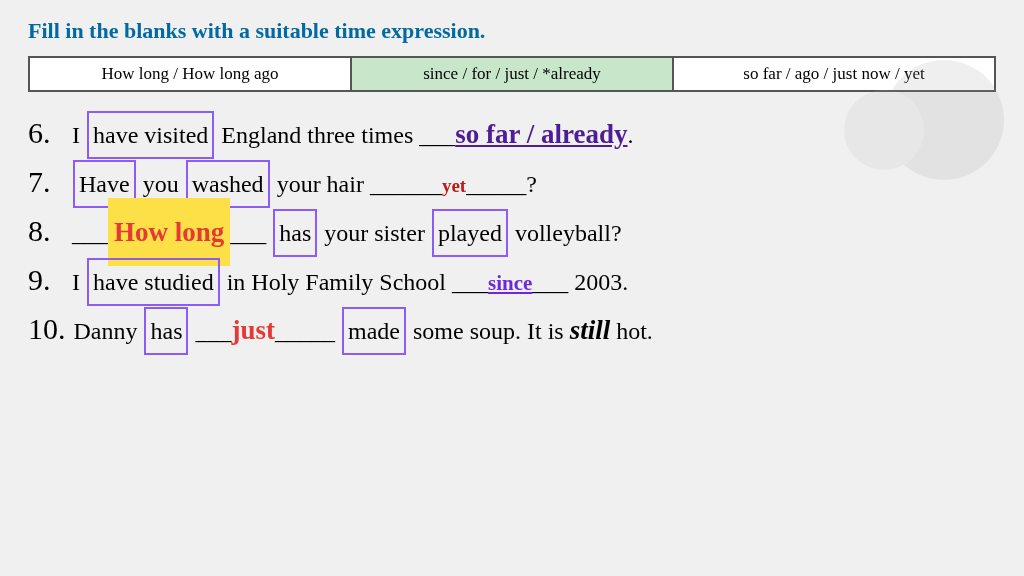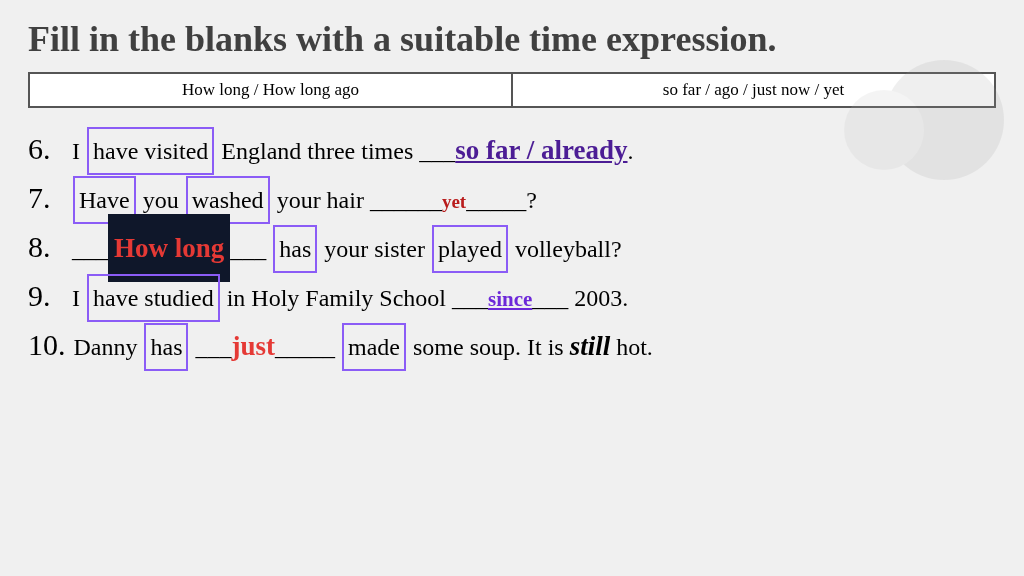--- a/index.html
+++ b/index.html
@@ -12,24 +12,24 @@
       position: relative;
     }
     .page {
       width: 1024px;
       height: 576px;
       background: #f0f0f0;
       padding: 18px 28px 10px 28px;
       position: relative;
     }
     .title {
-      font-size: 36px;
+      font-size: 22px;
       font-weight: bold;
       margin-bottom: 12px;
-      color: #404040;
+      color: #0369a1;
     }
     .header-row {
       display: flex;
       border: 2px solid #555;
       margin-bottom: 18px;
       background: #fff;
     }
     .header-cell {
       flex: 1;
       padding: 6px 6px;
@@ -78,21 +78,21 @@
     }
     .answer-yet {
       color: #b91c1c;
       font-weight: bold;
       font-size: 19px;
     }
     .answer-how-long {
       color: #e53935;
       font-weight: bold;
       font-size: 27px;
-      background: #0f172a;
+      background: #fde047;
       padding: 19px 6px;
     }
     .answer-since {
       color: #6d28d9;
       font-weight: bold;
       text-decoration: underline;
       font-size: 21px;
     }
     .answer-just {
       color: #e53935;
@@ -141,20 +141,21 @@
 
   <div class="deco">
     <div class="circle1"></div>
     <div class="circle2"></div>
   </div>
 
   <div class="title">Fill in the blanks with a suitable time expression.</div>
 
   <div class="header-row">
     <div class="header-cell">How long / How long ago</div>
+    <div class="header-cell green-bg">since / for / just / *already</div>
     <div class="header-cell">so far / ago / just now / yet</div>
   </div>
 
   <div class="sentences">
 
     <div class="sentence">
       <span class="num">6.</span>
       <span class="text-line">
         I <span class="boxed">have visited</span> England three times ___<span class="answer">so far / already</span>.
       </span>

